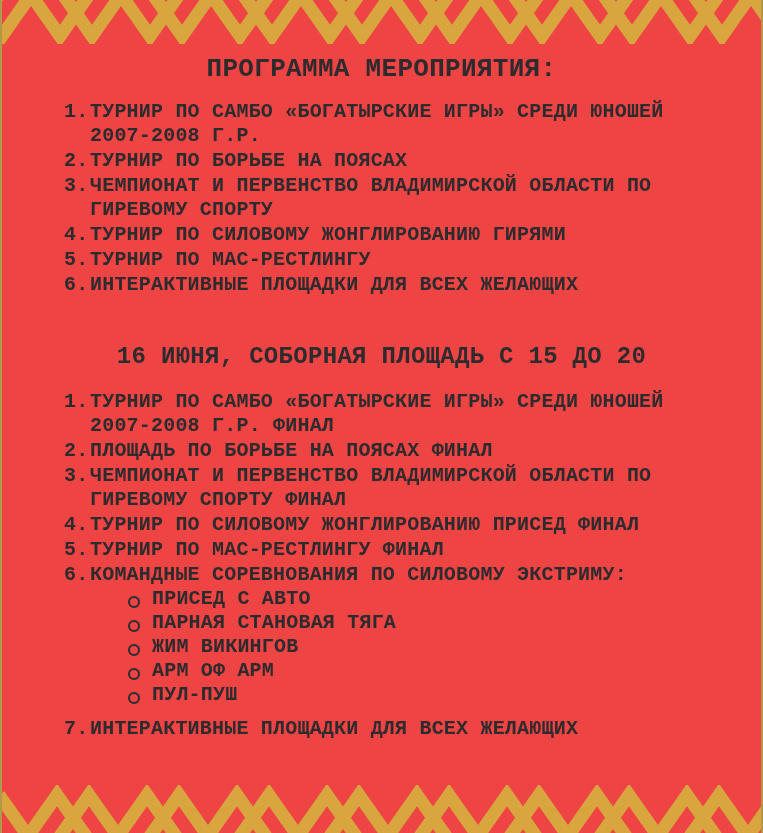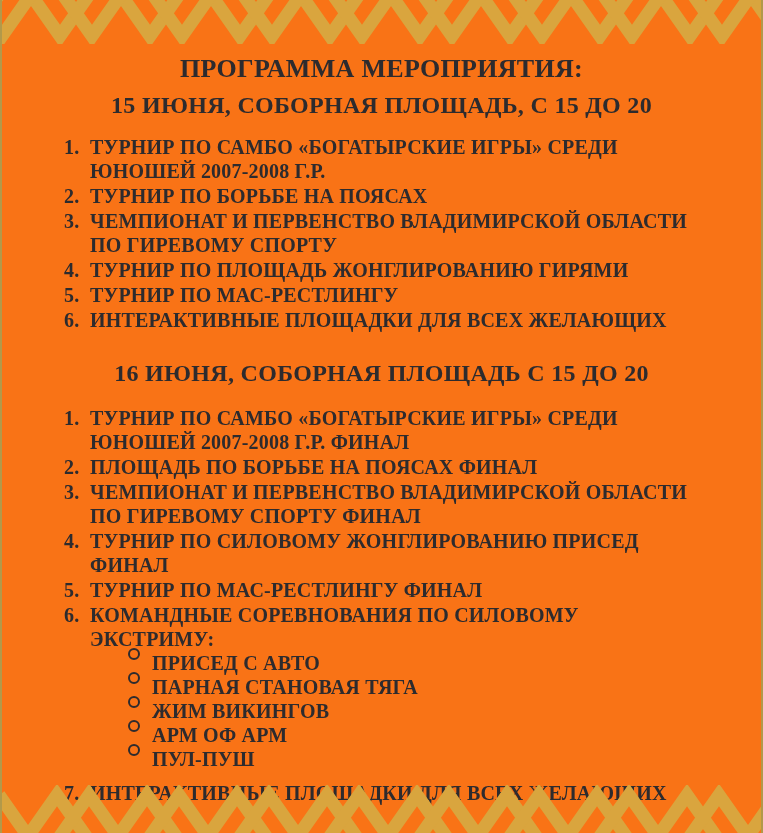--- a/index.html
+++ b/index.html
@@ -1,25 +1,25 @@
 <!DOCTYPE html>
 <html><head>
 <meta charset="utf-8">
 <style>
   html, body { margin: 0; padding: 0; background: #ffffff; }
   .poster {
     position: relative;
     width: 763px;
     height: 833px;
-    background: #f97316;
+    background: #ef4444;
     border-left: 2px solid #b2994a;
     border-right: 2px solid #b2994a;
     box-sizing: border-box;
     overflow: hidden;
-    font-family: Liberation Serif, serif;
+    font-family: Liberation Mono, monospace;
     font-weight: 700;
     color: #2d2b2e;
   }
   .ornament { display: block; position: absolute; left: -2px; width: 763px; }
   .ornament.top { top: 0; height: 44px; }
   .ornament.bottom { bottom: 0; height: 48px; }
   .ornament polyline { fill: none; stroke: #d9a53e; stroke-width: 13; }
 
   .content { position: absolute; top: 44px; left: 0; right: 0; }
 
@@ -30,21 +30,21 @@
     margin: 10px 20px 0 20px;
     letter-spacing: 0.3px;
   }
   .section-heading {
     text-align: center;
     font-size: 24px;
     line-height: 28px;
     margin: 7px 20px 0 20px;
     letter-spacing: 0.3px;
   }
-  .section-heading.second { margin-top: 27px; }
+  .section-heading.second { margin-top: 46px; }
 
   .event-list {
     margin: 16px 0 0 0;
     padding: 0 40px 0 62px;
     list-style: none;
     font-size: 20px;
     line-height: 24px;
     letter-spacing: 0.2px;
   }
   .event-list.second { margin-top: 19px; }
@@ -53,21 +53,21 @@
   .item-number { flex: 0 0 26px; }
   .item-text { flex: 0 1 618px; max-width: 618px; }
 
   .sub-list {
     list-style: none;
     margin: 0;
     padding: 0 0 0 38px;
     font-size: 20px;
     line-height: 24px;
   }
-  .sub-item { display: flex; align-items: flex-start; }
+  .sub-item { display: flex; align-items: flex-end; }
   .bullet-circle {
     flex: 0 0 auto;
     width: 8px; height: 8px;
     border: 2px solid #2d2b2e;
     border-radius: 50%;
     margin-right: 12px;
     position: relative;
     top: -3px;
     background: transparent;
   }
@@ -79,38 +79,37 @@
 
   <svg class="ornament top" viewBox="0 0 763 44" preserveAspectRatio="none" aria-hidden="true">
     <polyline points="-75,-28 -30,36 15,-28 60,36 105,-28 150,36 195,-28 240,36 285,-28 330,36 375,-28 420,36 465,-28 510,36 555,-28 600,36 645,-28 690,36 735,-28 780,36 825,-28"></polyline>
     <polyline points="-43,-28 2,36 47,-28 92,36 137,-28 182,36 227,-28 272,36 317,-28 362,36 407,-28 452,36 497,-28 542,36 587,-28 632,36 677,-28 722,36 767,-28 812,36"></polyline>
   </svg>
 
   <div class="content">
 
     <div class="page-title">ПРОГРАММА МЕРОПРИЯТИЯ:</div>
 
-    <div class="section-heading">15 ИЮНЯ, СОБОРНАЯ ПЛОЩАДЬ, С 15 ДО 20</div>
 
     <ul class="event-list">
       <li class="event-item">
         <span class="item-number">1.</span>
         <span class="item-text">ТУРНИР ПО САМБО «БОГАТЫРСКИЕ ИГРЫ» СРЕДИ ЮНОШЕЙ 2007-2008 Г.Р.</span>
       </li>
       <li class="event-item">
         <span class="item-number">2.</span>
         <span class="item-text">ТУРНИР ПО БОРЬБЕ НА ПОЯСАХ</span>
       </li>
       <li class="event-item">
         <span class="item-number">3.</span>
         <span class="item-text">ЧЕМПИОНАТ И ПЕРВЕНСТВО ВЛАДИМИРСКОЙ ОБЛАСТИ ПО ГИРЕВОМУ СПОРТУ</span>
       </li>
       <li class="event-item">
         <span class="item-number">4.</span>
-        <span class="item-text">ТУРНИР ПО ПЛОЩАДЬ ЖОНГЛИРОВАНИЮ ГИРЯМИ</span>
+        <span class="item-text">ТУРНИР ПО СИЛОВОМУ ЖОНГЛИРОВАНИЮ ГИРЯМИ</span>
       </li>
       <li class="event-item">
         <span class="item-number">5.</span>
         <span class="item-text">ТУРНИР ПО МАС-РЕСТЛИНГУ</span>
       </li>
       <li class="event-item">
         <span class="item-number">6.</span>
         <span class="item-text">ИНТЕРАКТИВНЫЕ ПЛОЩАДКИ ДЛЯ ВСЕХ ЖЕЛАЮЩИХ</span>
       </li>
     </ul>

